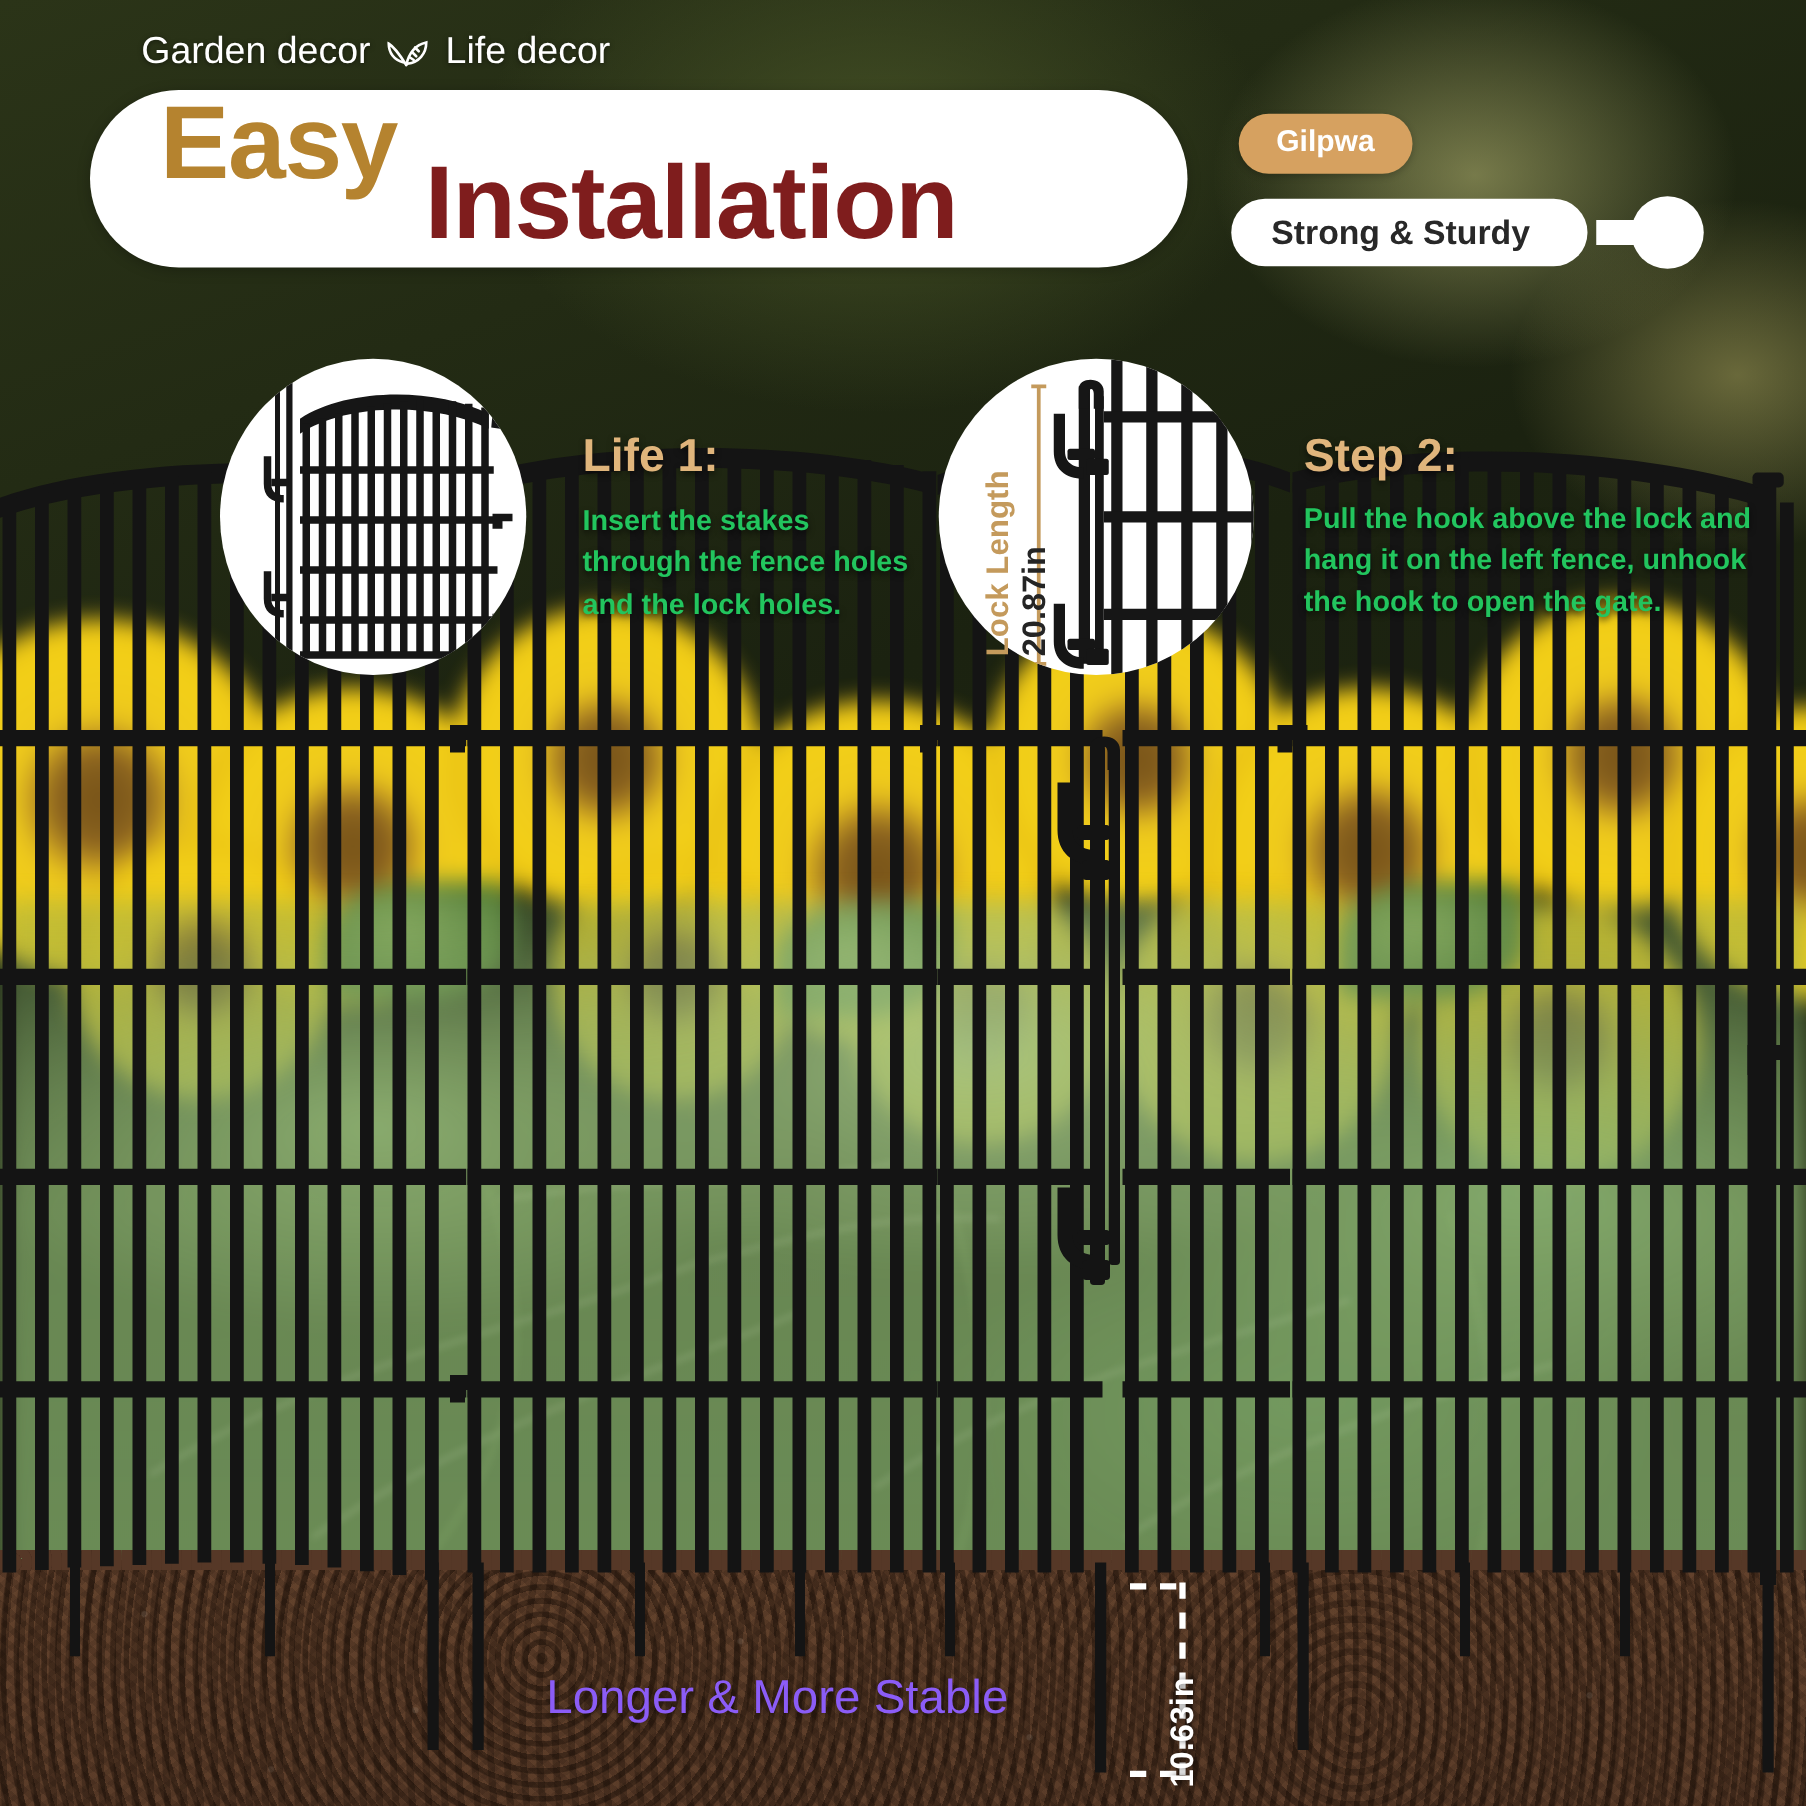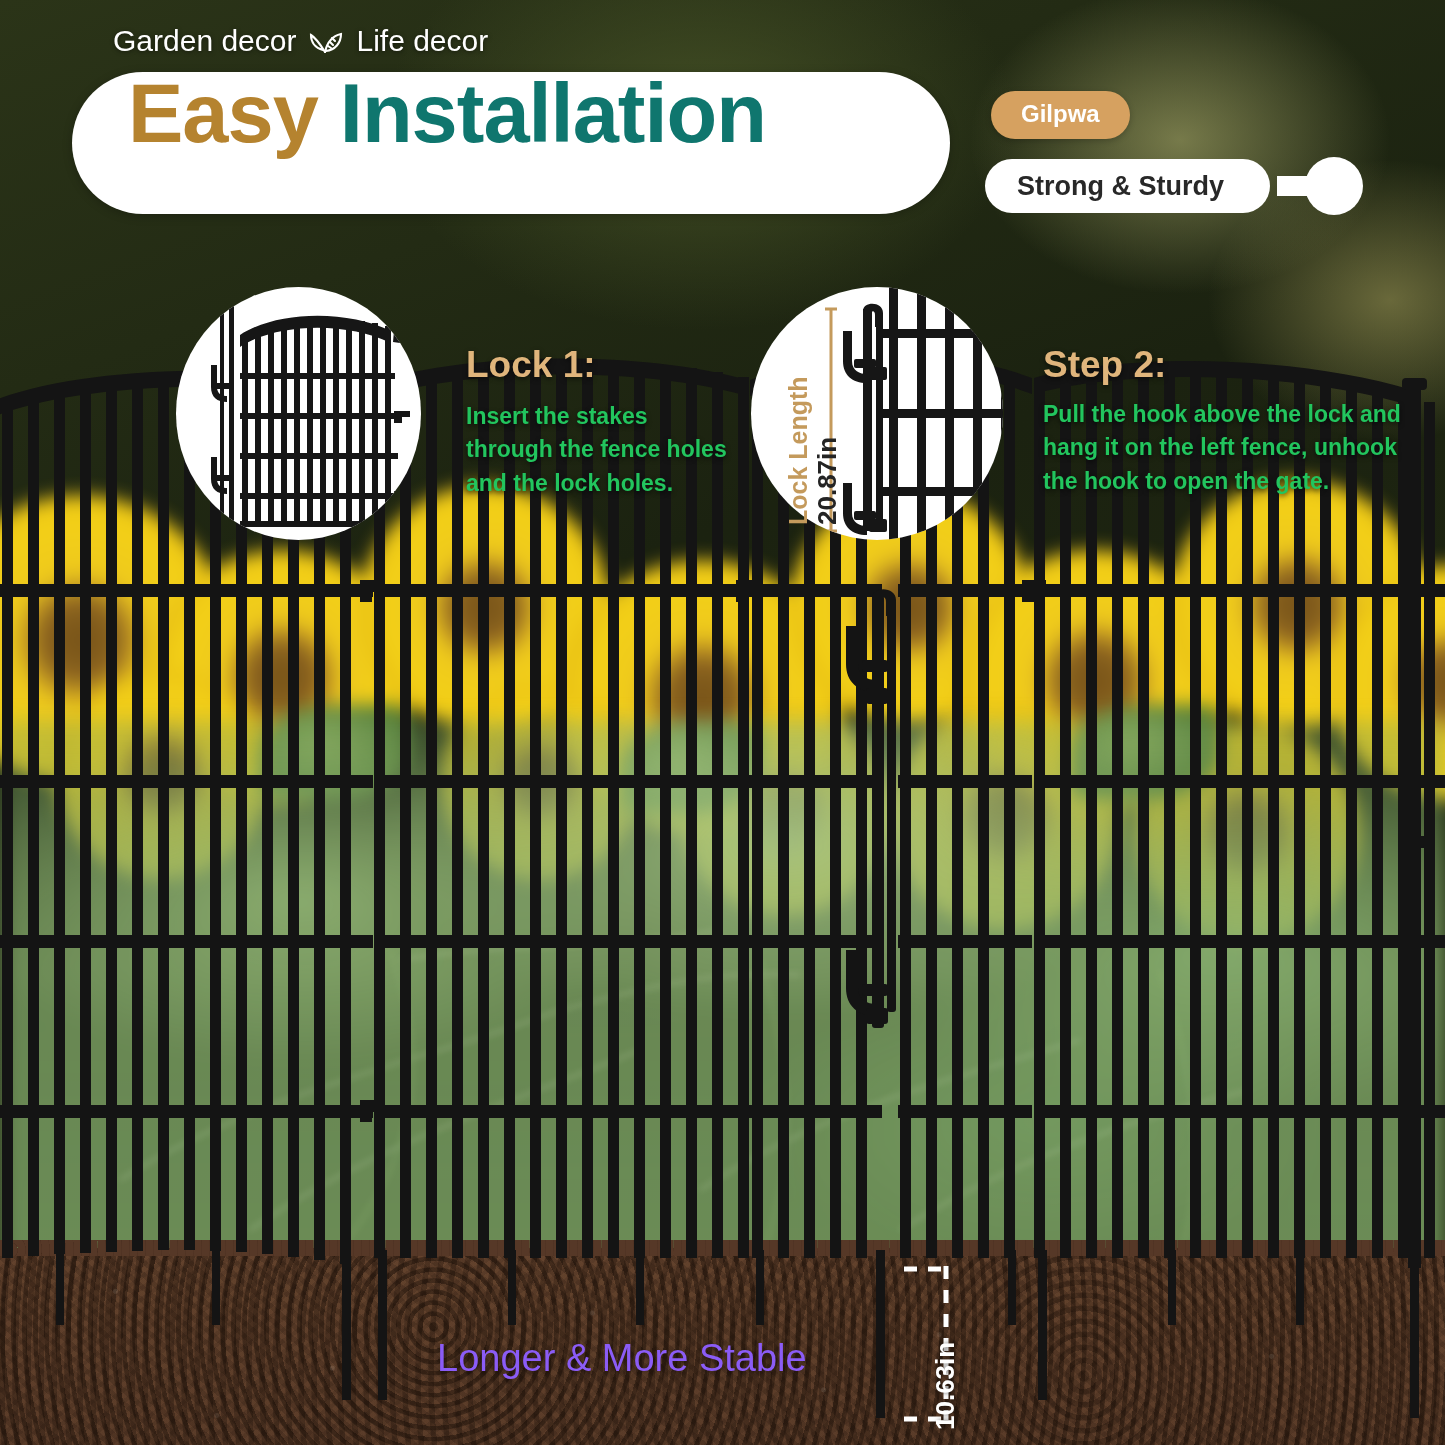--- a/index.html
+++ b/index.html
@@ -95,21 +95,21 @@
     background:#fff;border-radius:71px;
     display:flex;
     padding:0 54px 0 56px;box-sizing:border-box;
     box-shadow:0 2px 10px rgba(0,0,0,.25);
   }
   .title-pill .t{
     font-size:83px;font-weight:bold;letter-spacing:-1px;line-height:1;
     white-space:nowrap;
   }
   .t-easy{color:#b5832f;}
-  .t-install{color:#0f766e;}
+  .t-install{color:#7f1d1d;margin-top:48px;}
 
   .brand-badge{
     position:absolute;left:991px;top:91px;
     background:#d6a160;border-radius:32px;
     padding:9px 30px 11px;
     color:#fff;font-size:24px;font-weight:bold;
     box-shadow:0 2px 6px rgba(0,0,0,.22);
   }
   .sturdy-pill{
     position:absolute;left:985px;top:159px;
@@ -497,21 +497,21 @@
         <path d="M74 244 L86 244"></path>
       </g>
     </svg>
   </div>
 
   <div class="lock-wrap">
     <span class="vert-txt lock-a">Lock Length</span>
     <span class="vert-txt lock-b">20.87in</span>
   </div>
 
-  <div class="step-head" id="step1-head">Lock 1:</div>
+  <div class="step-head" id="step1-head">Life 1:</div>
   <div class="step-body" id="step1-body">Insert the stakes through the fence holes and the lock holes.</div>
 
   <div class="step-head" id="step2-head">Step 2:</div>
   <div class="step-body" id="step2-body">Pull the hook above the lock and hang it on the left fence, unhook the hook to open the gate.</div>
 
   <div class="ground-caption">Longer &amp; More Stable</div>
   <div class="dim-vert-label">10.63in</div>
 
 </div>
 

